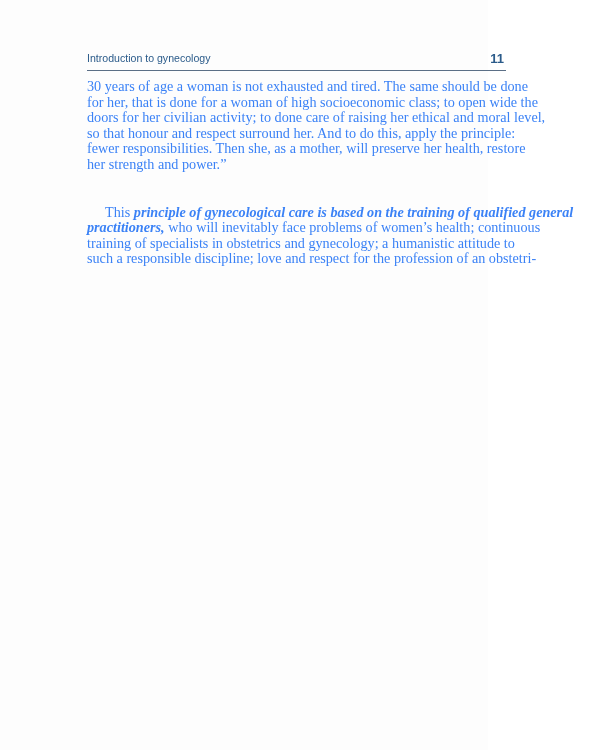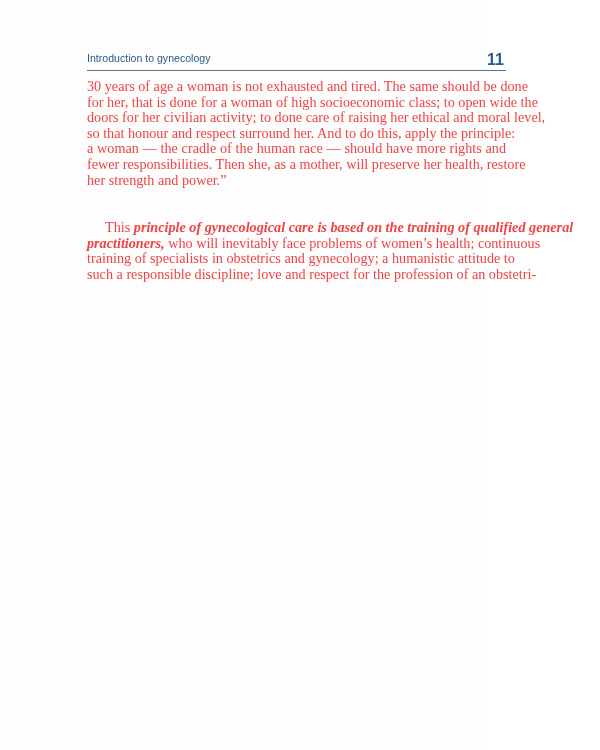--- a/index.html
+++ b/index.html
@@ -38,32 +38,32 @@
       top: 2px;
       font-size: 11.5px;
       transform: scaleX(0.92);
       transform-origin: left top;
       letter-spacing: 0px;
     }
     .page-number {
       position: absolute;
       right: 2px;
       top: 1px;
-      font-size: 16px;
+      font-size: 13px;
       font-weight: bold;
     }
     .body-text {
       position: absolute;
       left: 87px;
       top: 79px;
       width: 419px;
       font-size: 14.2px;
       line-height: 15.6px;
       text-align: justify;
-      color: #ef4444;
+      color: #3b82f6;
     }
     .body-text p {
       margin: 0;
     }
     .line {
       display: block;
       text-align: justify;
       text-align-last: justify;
       white-space: nowrap;
       overflow: visible;
@@ -89,21 +89,20 @@
     <span class="running-title">Introduction to gynecology</span>
     <span class="page-number">11</span>
   </div>
 
   <div class="body-text">
     <p>
       <span class="line">30 years of age a woman is not exhausted and tired. The same should be done</span>
       <span class="line">for her, that is done for a woman of high socioeconomic class; to open wide the</span>
       <span class="line">doors for her civilian activity; to done care of raising her ethical and moral level,</span>
       <span class="line">so that honour and respect surround her. And to do this, apply the principle:</span>
-      <span class="line">a woman — the cradle of the human race — should have more rights and</span>
       <span class="line">fewer responsibilities. Then she, as a mother, will preserve her health, restore</span>
       <span class="line last">her strength and power.”</span>
     </p>
     <p>
       <span class="line indent"><span>This </span><span class="emph">principle of gynecological care is based on the training of qualified general</span></span>
       <span class="line"><span class="emph">practitioners,</span><span> who will inevitably face problems of women’s health; continuous</span></span>
       <span class="line">training of specialists in obstetrics and gynecology; a humanistic attitude to</span>
       <span class="line">such a responsible discipline; love and respect for the profession of an obstetri-</span>
     </p>
   </div>

